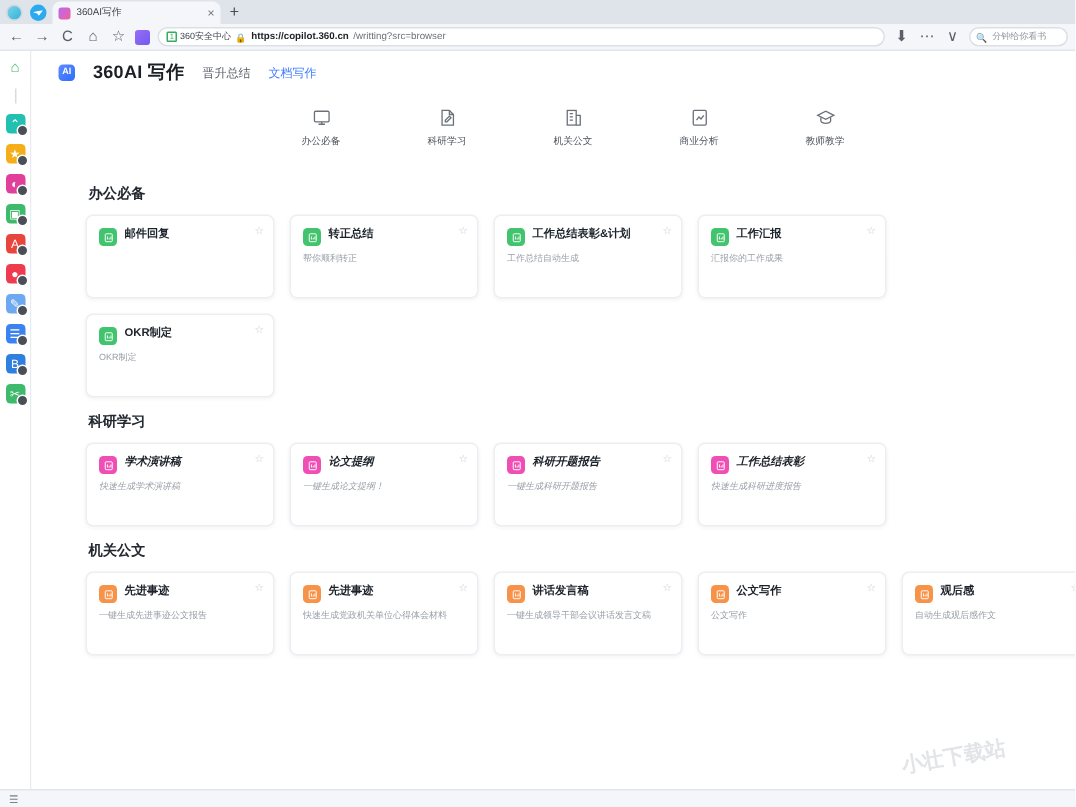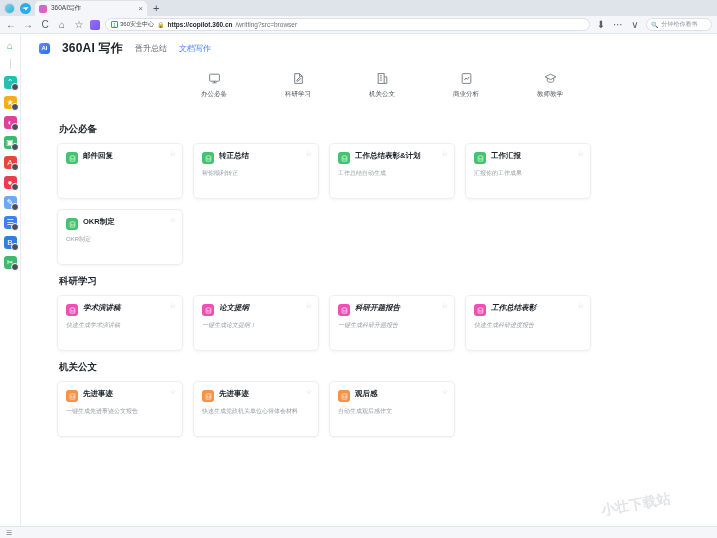--- a/index.html
+++ b/index.html
@@ -388,20 +388,46 @@
                 <span class="star">☆</span>
               </div>
               <div class="card">
                 <div class="card-head">
                   <span class="card-ico" style="background: rgb(247, 146, 73);">
                     <svg width="7" height="7" viewBox="0 0 24 24" fill="none" stroke="#fff" stroke-width="2.2">
                       <rect x="4" y="3" width="16" height="18" rx="2"></rect>
                       <path d="M9 16V9M13 16v-4M17 16v-7"></path>
                     </svg>
                   </span>
+                  <span class="card-title">讲话发言稿</span>
+                </div>
+                <div class="card-sub">一键生成领导干部会议讲话发言文稿</div>
+                <span class="star">☆</span>
+              </div>
+              <div class="card">
+                <div class="card-head">
+                  <span class="card-ico" style="background: rgb(247, 146, 73);">
+                    <svg width="7" height="7" viewBox="0 0 24 24" fill="none" stroke="#fff" stroke-width="2.2">
+                      <rect x="4" y="3" width="16" height="18" rx="2"></rect>
+                      <path d="M9 16V9M13 16v-4M17 16v-7"></path>
+                    </svg>
+                  </span>
+                  <span class="card-title">公文写作</span>
+                </div>
+                <div class="card-sub">公文写作</div>
+                <span class="star">☆</span>
+              </div>
+              <div class="card">
+                <div class="card-head">
+                  <span class="card-ico" style="background: rgb(247, 146, 73);">
+                    <svg width="7" height="7" viewBox="0 0 24 24" fill="none" stroke="#fff" stroke-width="2.2">
+                      <rect x="4" y="3" width="16" height="18" rx="2"></rect>
+                      <path d="M9 16V9M13 16v-4M17 16v-7"></path>
+                    </svg>
+                  </span>
                   <span class="card-title">观后感</span>
                 </div>
                 <div class="card-sub">自动生成观后感作文</div>
                 <span class="star">☆</span>
               </div>
             </div>
           </div>
 
       </div>
 

